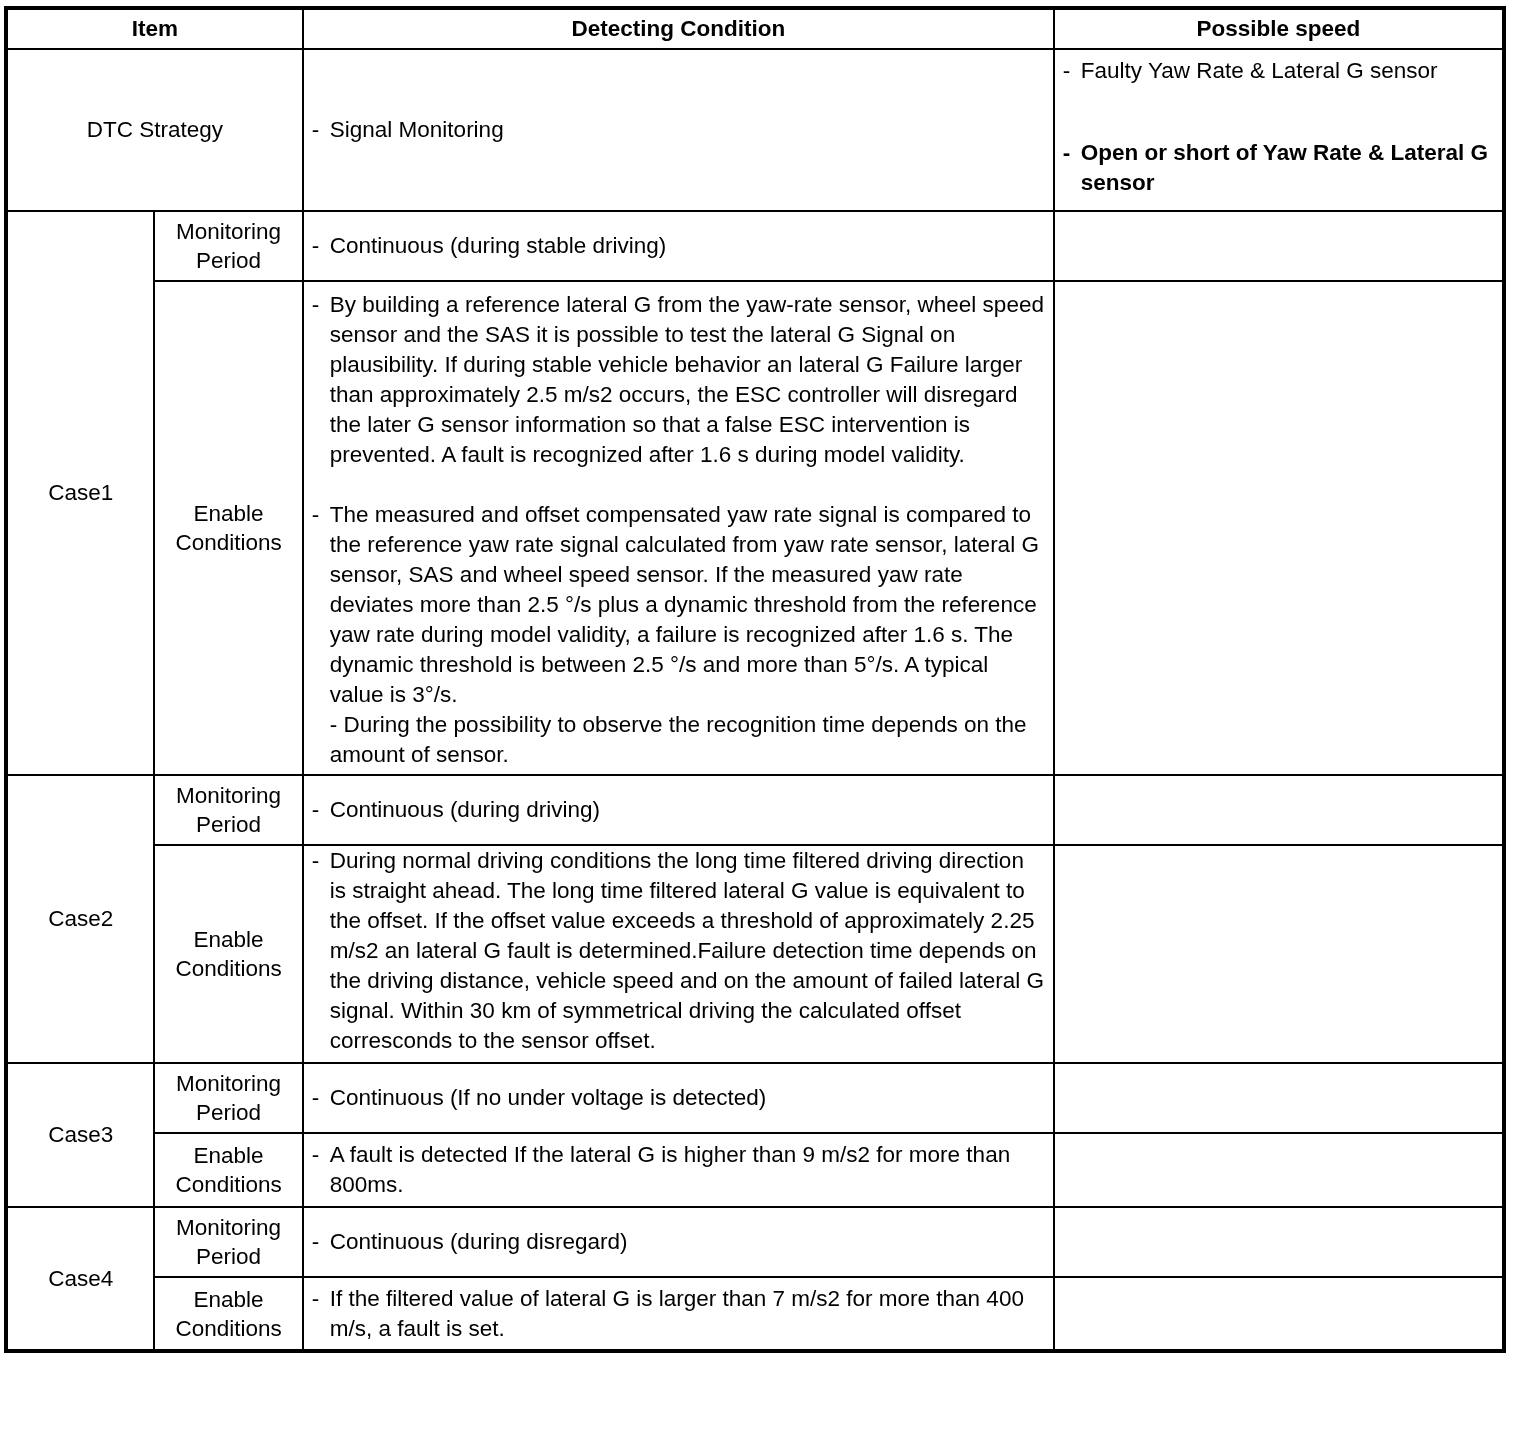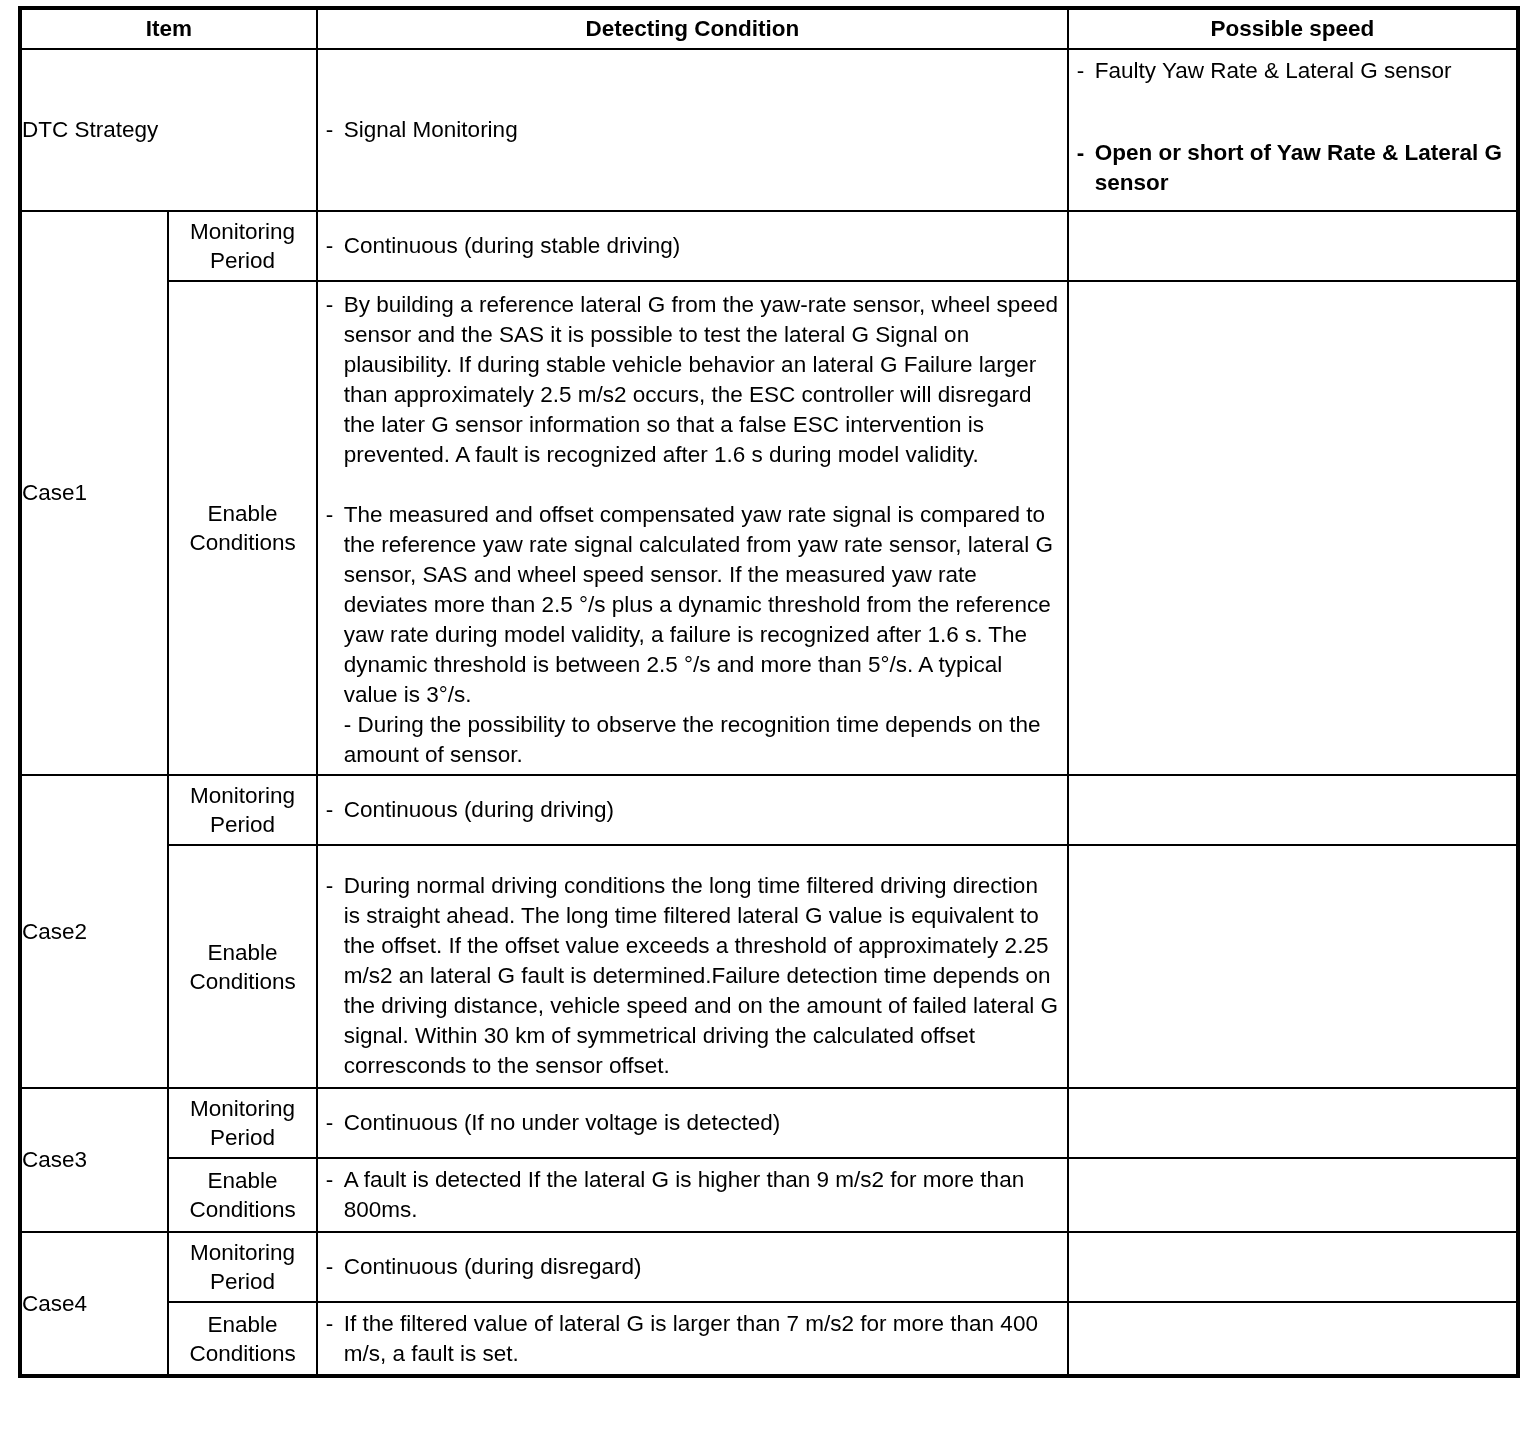--- a/index.html
+++ b/index.html
@@ -1,34 +1,34 @@
 <!DOCTYPE html>
 <html><head>
 <meta charset="utf-8">
 <style>
   html, body { margin: 0; padding: 0; background: #ffffff; }
   body {
     width: 1520px; height: 1454px; position: relative; overflow: hidden;
     font-family: "Liberation Sans", sans-serif; color: #000;
   }
   table.dtc {
-    position: absolute; left: 18px; top: 6px;
+    position: absolute; left: 4px; top: 6px;
     width: 1502px; border-collapse: collapse;
     border: 4px solid #000; table-layout: fixed;
     font-size: 22.5px; line-height: 30px;
   }
   table.dtc td, table.dtc th {
     border: 2px solid #000; padding: 0; vertical-align: middle;
   }
   table.dtc th { font-weight: bold; text-align: center; height: 38px; }
   .c-case { width: 148px; text-align: center; }
   .c-sub  { width: 148px; text-align: center; line-height: 29px; margin-left: 34px; }
   .c-det  { width: 749px; }
   .c-cause{ width: 449px; }
-  .center { }
+  .center { text-align: center; }
   .bullets { padding: 4px 8px 4px 8px; }
   .bullet {
     position: relative; padding-left: 18px;
   }
   .bullet::before {
     content: "-"; position: absolute; left: 0; top: 0;
   }
   .gap { margin-top: 30px; }
   .plain { padding-left: 18px; }
   .causes { padding: 6px 8px 12px 8px; }
@@ -97,21 +97,21 @@
     <td>
           <div class="bullets">
             <div class="bullet">Continuous (during driving)</div>
           </div>
         </td>
     <td></td>
   </tr>
   <tr>
     <td class="c-sub">Enable Conditions</td>
     <td>
-      <div class="bullets" style="padding-top:25px;padding-bottom:6px;">
+      <div class="bullets" style="padding-top:0;padding-bottom:6px;">
         <div class="bullet">During normal driving conditions the long time filtered driving direction is straight ahead. The long time filtered lateral G value is equivalent to the offset. If the offset value exceeds a threshold of approximately 2.25 m/s2 an lateral G fault is determined.Failure detection time depends on the driving distance, vehicle speed and on the amount of failed lateral G signal. Within 30 km of symmetrical driving the calculated offset corresconds to the sensor offset.</div>
       </div>
     </td>
     <td></td>
   </tr>
 
   <tr class="r-mp">
     <td rowspan="2" class="center">Case3</td>
     <td class="c-sub">Monitoring Period</td>
     <td>

